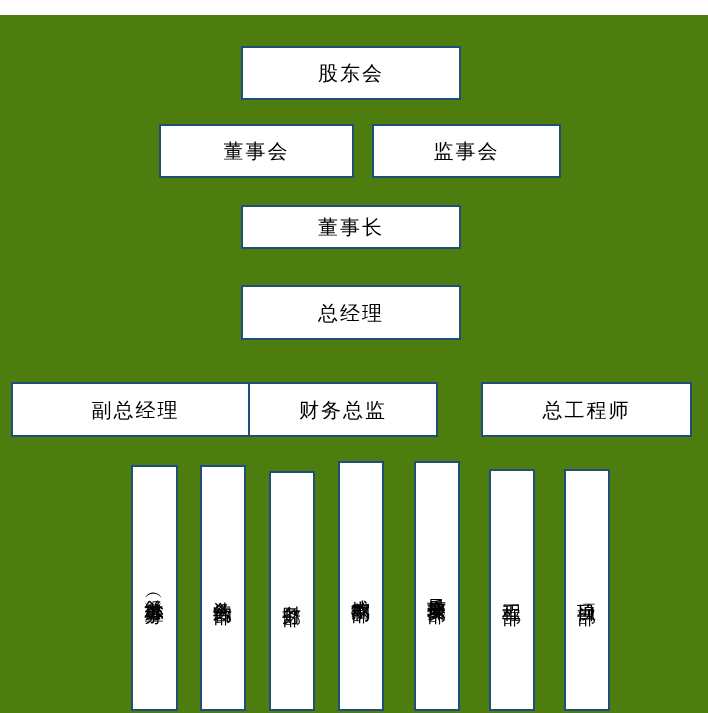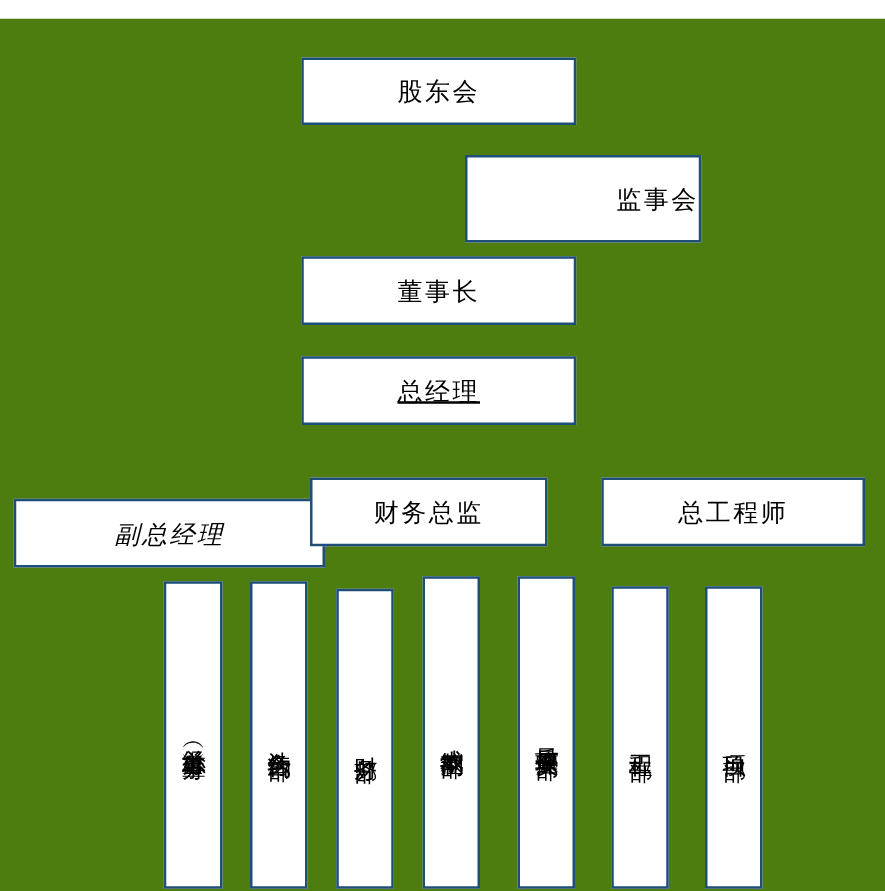--- a/index.html
+++ b/index.html
@@ -52,33 +52,36 @@
 </style>
 </head>
 <body>
 
 <div id="chart-canvas">
 
   <div class="node horizontal" style="left:241px; top:31px; width:220px; height:54px;">
     <span class="label">股东会</span>
   </div>
 
-  <div class="node horizontal" style="left:372px; top:109px; width:189px; height:70px;justify-content:flex-end;">
+  <div class="node horizontal" style="left:159px; top:109px; width:195px; height:54px;">
+    <span class="label">董事会</span>
+  </div>
+  <div class="node horizontal" style="left:372px; top:109px; width:189px; height:54px;">
     <span class="label">监事会</span>
   </div>
 
-  <div class="node horizontal" style="left:241px; top:190px; width:220px; height:55px;">
+  <div class="node horizontal" style="left:241px; top:190px; width:220px; height:44px;">
     <span class="label">董事长</span>
   </div>
 
-  <div class="node horizontal" style="left:241px; top:270px; width:220px; height:55px;text-decoration:underline;">
+  <div class="node horizontal" style="left:241px; top:270px; width:220px; height:55px;">
     <span class="label">总经理</span>
   </div>
 
-  <div class="node horizontal" style="left:11px; top:384px; width:249px; height:55px;font-style:italic;">
+  <div class="node horizontal" style="left:11px; top:367px; width:249px; height:55px;">
     <span class="label">副总经理</span>
   </div>
   <div class="node horizontal" style="left:248px; top:367px; width:190px; height:55px;">
     <span class="label">财务总监</span>
   </div>
   <div class="node horizontal" style="left:481px; top:367px; width:211px; height:55px;text-align:right;">
     <span class="label">总工程师</span>
   </div>
 
   <div class="node vertical" style="left:131px; top:450px; width:47px; height:246px;">

